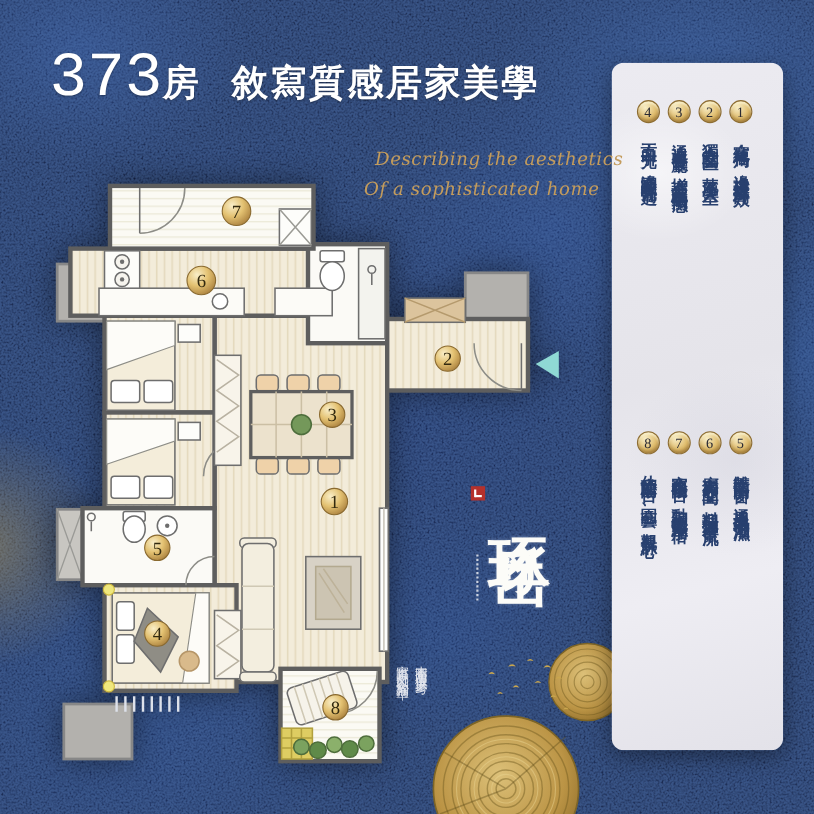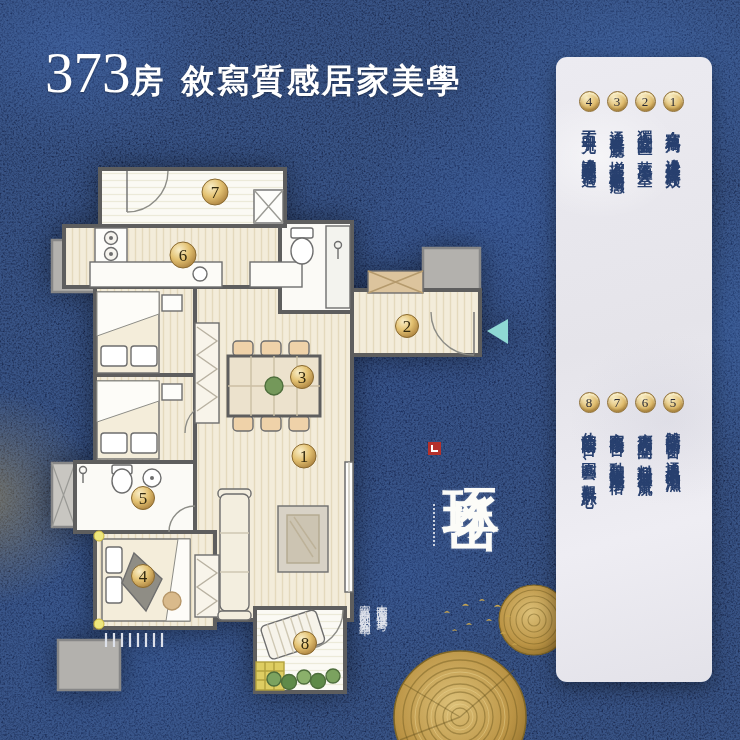--- a/index.html
+++ b/index.html
@@ -16,23 +16,23 @@
       radial-gradient(ellipse 420px 320px at 50% 52%, rgba(14,28,76,.60), transparent 72%);
     font-family:"Liberation Sans","DejaVu Sans",sans-serif;
   }
   .noise{position:absolute;inset:0;z-index:1;pointer-events:none;}
   .gold-blob{position:absolute;left:-30px;top:390px;width:125px;height:215px;z-index:2;
     background:radial-gradient(ellipse at 12% 50%, rgba(198,162,75,.42), rgba(198,162,75,.14) 45%, transparent 72%);}
   .decor{position:absolute;left:0;top:0;z-index:2;pointer-events:none;}
   
   .title{position:absolute;left:45px;top:44px;z-index:6;display:flex;align-items:baseline;
     color:#ffffff;text-shadow:0 1px 2px rgba(0,0,0,.35);white-space:nowrap;}
-  .tnum{font-family:Liberation Serif, serif;font-size:57px;font-weight:400;line-height:1;}
+  .tnum{font-family:Liberation Mono, monospace;font-size:57px;font-weight:400;line-height:1;}
   .tcjk{font-family:"Liberation Serif","DejaVu Serif",serif;font-size:33px;font-weight:700;letter-spacing:2px;line-height:1;}
-  .tgap{margin-left:16px;text-align:center;}
+  .tgap{margin-left:28px;text-align:center;}
   
   .script-en{position:absolute;left:331px;top:131px;z-index:6;color:#c49c5c;
     font-family:"DejaVu Serif","Liberation Serif",serif;font-style:italic;
     font-size:16.5px;line-height:27px;letter-spacing:.5px;}
   .script-en .s1{padding-left:10px;}
   
   .plan{position:absolute;left:50px;top:165px;width:470px;height:530px;z-index:3;
     filter:drop-shadow(0 0 14px rgba(0,0,0,.45));}
   .marker-num{font-family:"Liberation Serif","DejaVu Serif",serif;font-size:17px;fill:#32290f;text-anchor:middle;}
   
@@ -304,20 +304,24 @@
       </g>
   </svg>
 
   <div class="title">
     <span class="tnum">37</span>
     <span class="tnum">3</span>
     <span class="tcjk">房</span>
     <span class="tcjk tgap">敘寫質感居家美學</span>
   </div>
 
+  <div class="script-en">
+    <div class="s1">Describing the aesthetics</div>
+    <div class="s2">Of a sophisticated home</div>
+  </div>
 
   <div class="logo">
     <div class="seal"></div>
     <div class="logo-micro"></div>
     <div class="logo-name">琢岳</div>
   </div>
 
   <div class="disclaimer">
     <div>本圖面僅供參考，</div>
     <div>實際規劃以合約為準</div>

